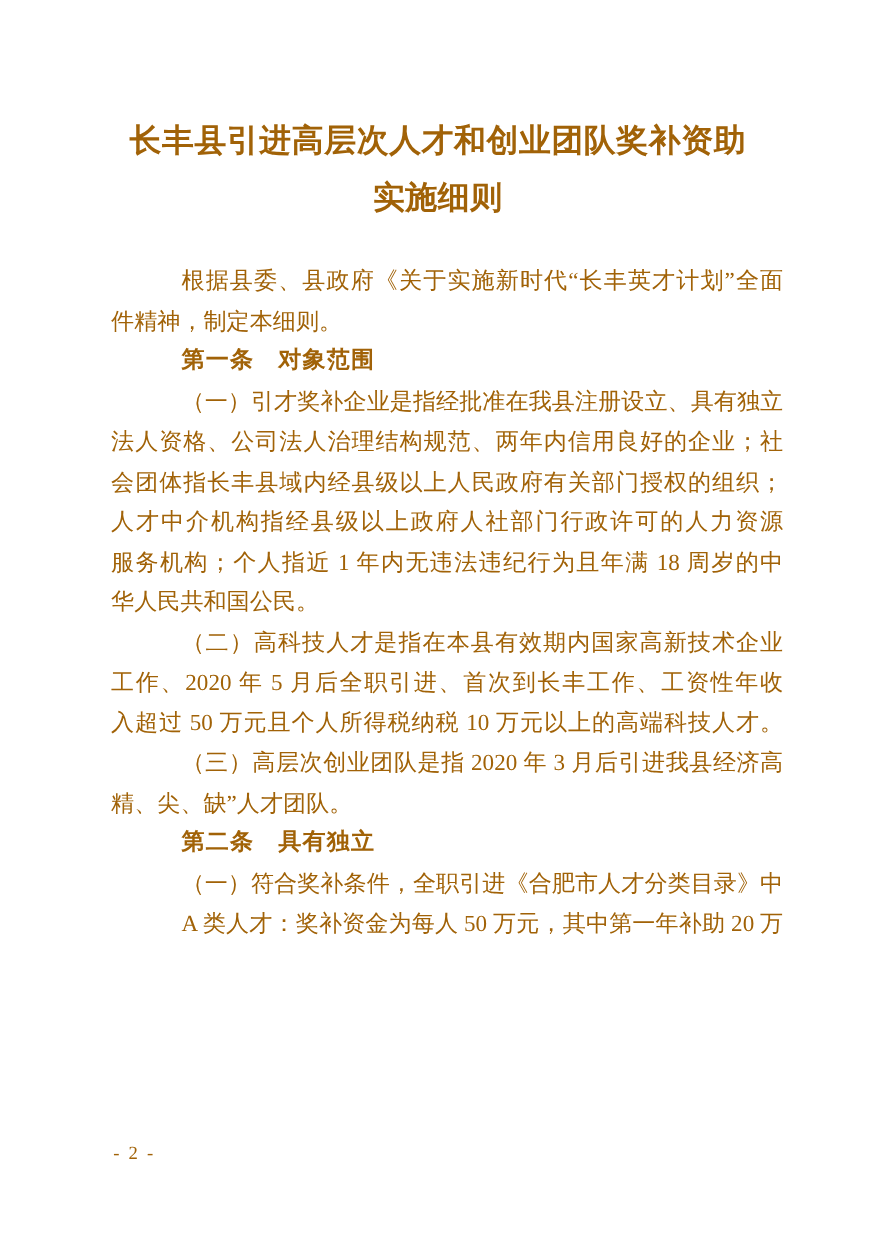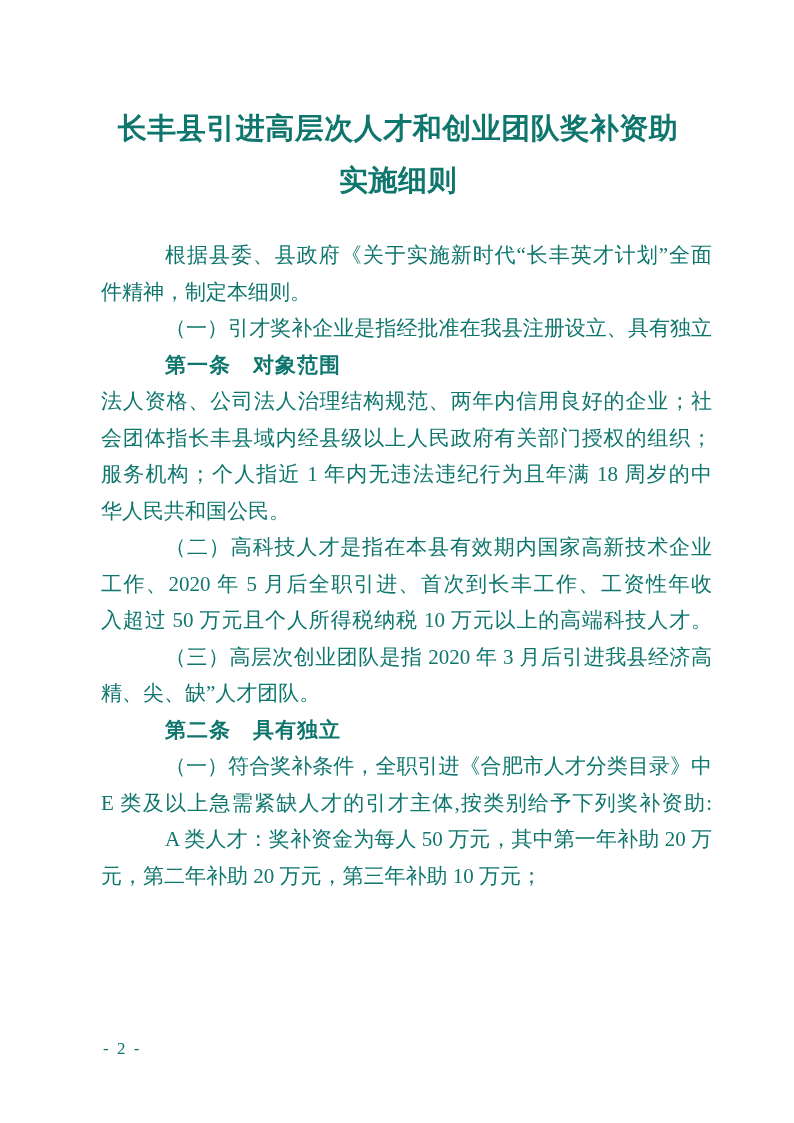--- a/index.html
+++ b/index.html
@@ -7,21 +7,21 @@
     padding: 0;
     background: #ffffff;
   }
   .page {
     position: relative;
     width: 794px;
     height: 1123px;
     background: #ffffff;
     overflow: hidden;
     font-family: "Liberation Serif", "DejaVu Serif", serif;
-    color: #0f766e;
+    color: #a16207;
   }
   .title-block {
     position: absolute;
     top: 102px;
     left: 84px;
     width: 628px;
     text-align: center;
   }
   .title-line {
     font-family: "Liberation Serif", "DejaVu Serif", serif;
@@ -73,33 +73,32 @@
 <div class="page">
 
   <div class="title-block">
     <div class="title-line">长丰县引进高层次人才和创业团队奖补资助</div>
     <div class="title-line">实施细则</div>
   </div>
 
   <div class="content">
       <div class="line indent justify">根据县委、县政府《关于实施新时代“长丰英才计划”全面</div>
       <div class="line">件精神，制定本细则。</div>
+      <div class="line indent bold">第一条　对象范围</div>
       <div class="line indent justify">（一）引才奖补企业是指经批准在我县注册设立、具有独立</div>
-      <div class="line indent bold">第一条　对象范围</div>
       <div class="line justify">法人资格、公司法人治理结构规范、两年内信用良好的企业；社</div>
       <div class="line justify">会团体指长丰县域内经县级以上人民政府有关部门授权的组织；</div>
+      <div class="line justify">人才中介机构指经县级以上政府人社部门行政许可的人力资源</div>
       <div class="line justify">服务机构；个人指近 1 年内无违法违纪行为且年满 18 周岁的中</div>
       <div class="line">华人民共和国公民。</div>
       <div class="line indent justify">（二）高科技人才是指在本县有效期内国家高新技术企业</div>
       <div class="line justify">工作、2020 年 5 月后全职引进、首次到长丰工作、工资性年收</div>
       <div class="line justify">入超过 50 万元且个人所得税纳税 10 万元以上的高端科技人才。</div>
       <div class="line indent justify">（三）高层次创业团队是指 2020 年 3 月后引进我县经济高</div>
       <div class="line">精、尖、缺”人才团队。</div>
       <div class="line indent bold">第二条　具有独立</div>
       <div class="line indent justify">（一）符合奖补条件，全职引进《合肥市人才分类目录》中</div>
-      <div class="line justify">E 类及以上急需紧缺人才的引才主体,按类别给予下列奖补资助:</div>
       <div class="line indent justify">A 类人才：奖补资金为每人 50 万元，其中第一年补助 20 万</div>
-      <div class="line">元，第二年补助 20 万元，第三年补助 10 万元；</div>
     </div>
 
   <div class="page-number">- 2 -</div>
 
 </div>
 
 </body></html>

